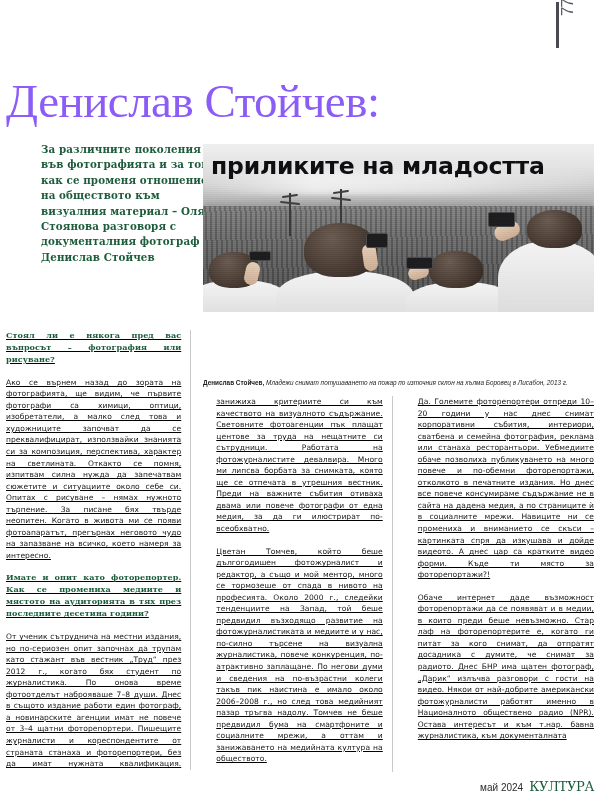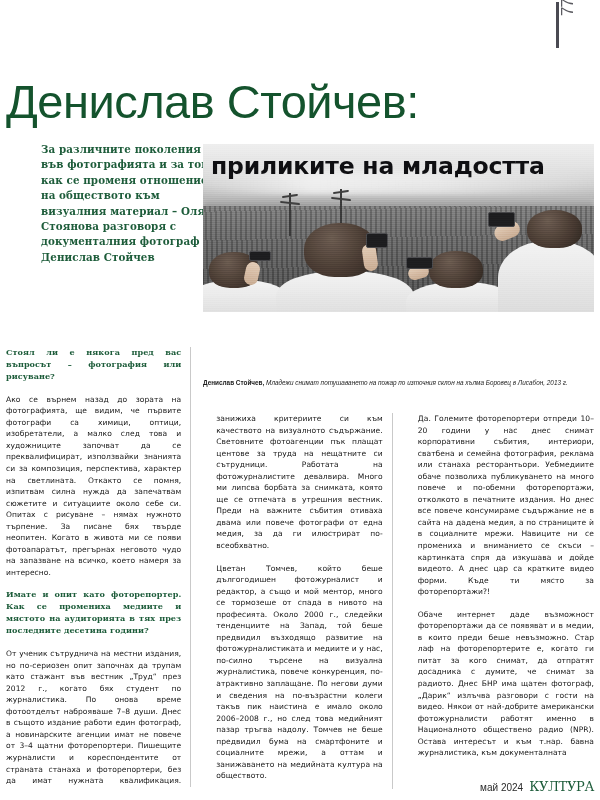--- a/index.html
+++ b/index.html
@@ -47,25 +47,25 @@
     transform-origin: left top;
     white-space: nowrap;
     letter-spacing: -1px;
   }
 
   
   .headline {
     position: absolute;
     left: 6px;
     top: 78px;
-    font-family: Liberation Sans, sans-serif;
+    font-family: Liberation Serif, serif;
     font-size: 47px;
     font-weight: 300;
     letter-spacing: -0.5px;
-    color: #14532d;
+    color: #8b5cf6;
     white-space: nowrap;
     line-height: 1;
   }
 
   
   .standfirst {
     position: absolute;
     left: 6px;
     top: 142px;
     width: 186px;
@@ -209,25 +209,26 @@
     line-height: 8.6px;
     color: #1b1b1b;
   }
   .caption .cap-credit { font-weight: 700; font-style: normal; }
   .caption .cap-desc { font-style: italic; }
 
   
   .columns {
     position: absolute;
     left: 6px;
-    top: 413px;
+    top: 396px;
     width: 588px;
     height: 376px;
     display: flex;
     gap: 16px;
+    text-decoration: underline;
   }
   .col {
     width: 190px;
     padding-right: 9px;
     border-right: 1px solid #c9c9c9;
     overflow: hidden;
   }
   .col:last-child { border-right: none; padding-right: 0; }
   .col:not(:first-child) { padding-left: 9px; }
 

